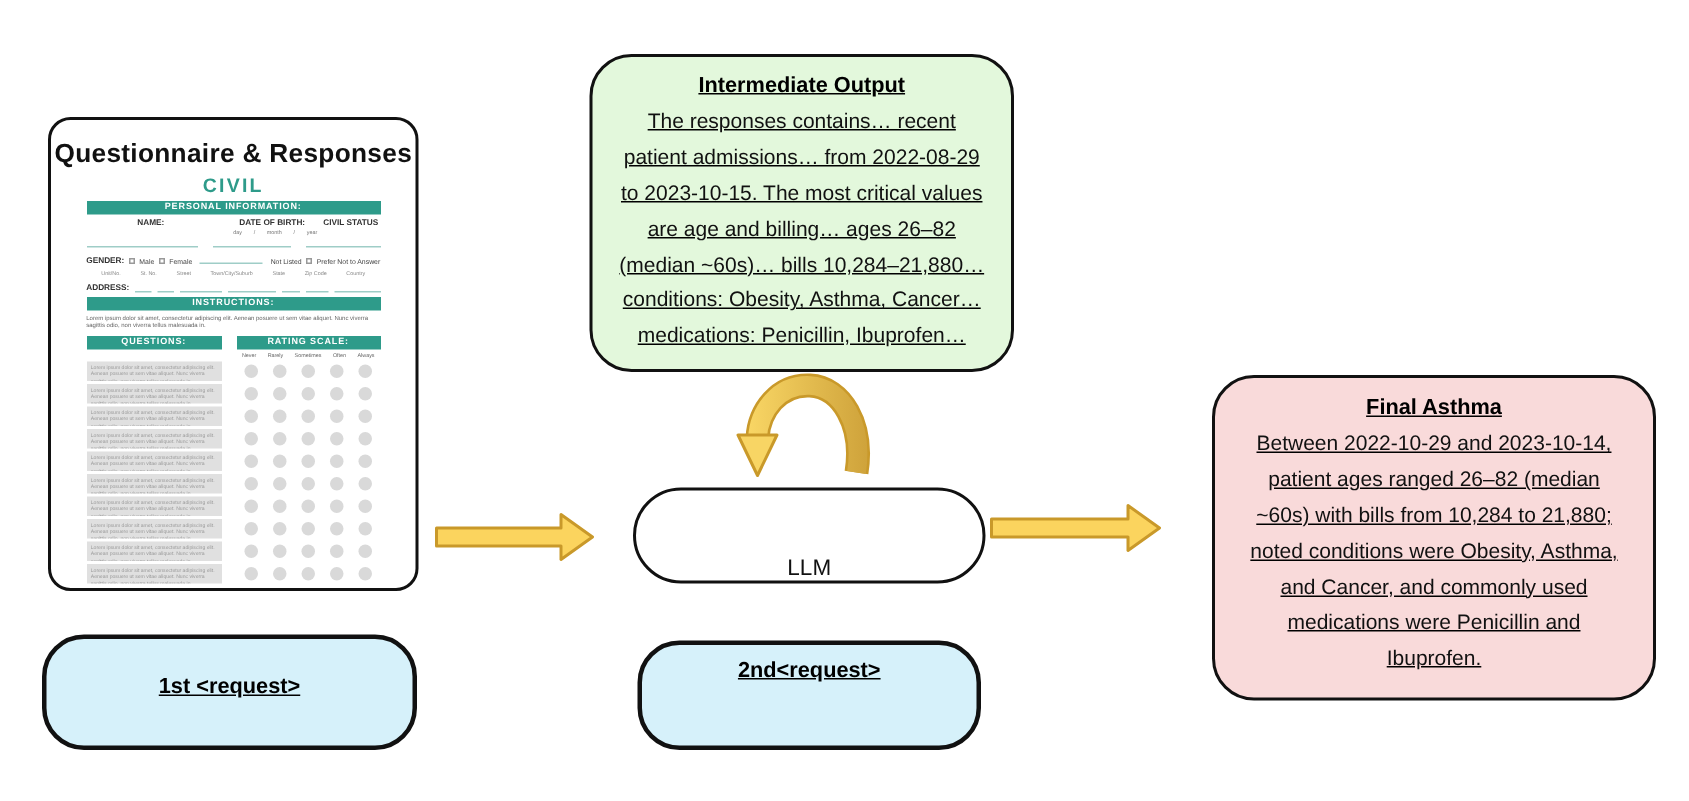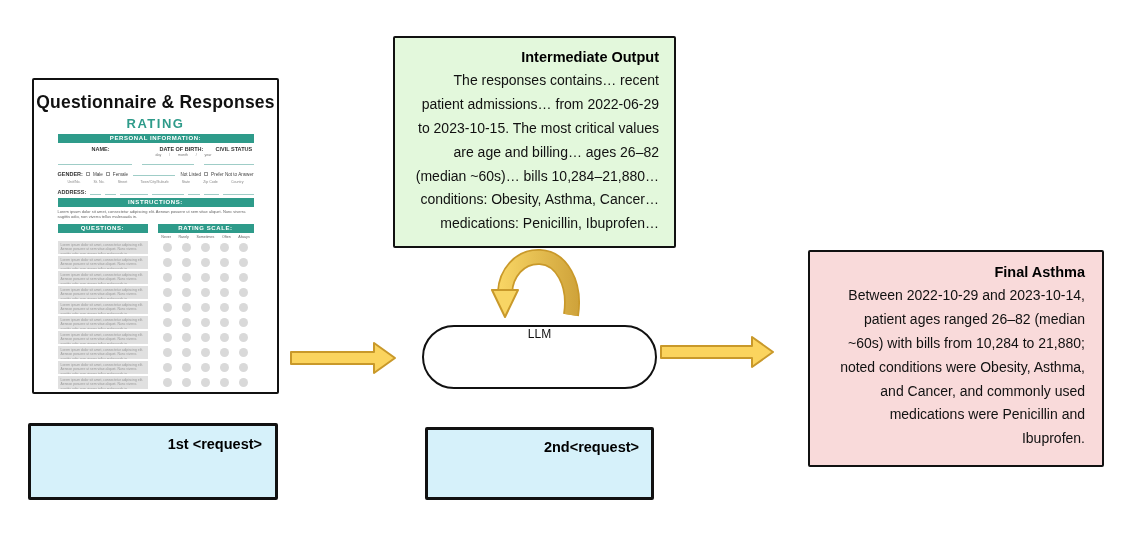--- a/index.html
+++ b/index.html
@@ -1,35 +1,35 @@
 <!DOCTYPE html>
 <html><head>
 <meta charset="utf-8">
 <style>
   * { margin:0; padding:0; box-sizing:border-box; }
   html,body { background:#ffffff; }
   body { font-family:"Liberation Sans","DejaVu Sans",sans-serif; }
   #canvas { position:relative; width:1126px; height:534px; background:#ffffff; overflow:hidden; }
 
   
-  .dbox { position:absolute; border:2.5px solid #111111; border-radius:2px; text-align:right; }
+  .dbox { position:absolute; border:2.5px solid #111111; border-radius:28px; text-align:center;text-decoration:underline; }
   .dbox .dtitle { font-weight:bold; font-size:14.5px; line-height:1.62; }
   .dbox .dbody  { font-size:14px; line-height:1.7; color:#111; }
 
   #intermediate-box { left:393px; top:36px; width:283px; height:212px; background:#e3f8dc; padding:8px 15px; }
   #final-box        { left:808px; top:250px; width:296px; height:217px; background:#f9dada; padding:9px 17px; }
-  #request1-box     { left:28px;  top:423px; width:250px; height:77px;  background:#d6f1fa; padding:7px 13px; border-width:3px; }
+  #request1-box     { left:28px;  top:423px; width:250px; height:77px;  background:#d6f1fa; padding:21px 13px; border-width:3px; }
   #request2-box     { left:425px; top:427px; width:229px; height:73px;  background:#d6f1fa; padding:6px 12px; border-width:3px; }
   #llm-box { position:absolute; left:422px; top:325px; width:235px; height:64px; background:#ffffff;
-             border:2.5px solid #111; border-radius:32px; display:flex; align-items:flex-start; justify-content:center;
-             font-size:12px; color:#111; }
+             border:2.5px solid #111; border-radius:32px; display:flex; align-items:flex-end; justify-content:center;
+             font-size:15px; color:#111; }
 
   
   #questionnaire-box { position:absolute; left:32px; top:78px; width:247px; height:316px; background:#ffffff;
-                       border:2.5px solid #111; border-radius:2px; overflow:hidden; padding-top:12px; }
+                       border:2.5px solid #111; border-radius:15px; overflow:hidden; padding-top:12px; }
   #questionnaire-title { text-align:center; font-weight:bold; font-size:17.5px; color:#111; letter-spacing:0.2px; }
 
   .survey { width:196px; margin:3px auto 0; }
   .survey-title { text-align:center; color:#2e9b8a; font-weight:bold; font-size:13px; letter-spacing:1.5px; margin-bottom:3px; }
   .tealbar { background:#2e9b8a; color:#ffffff; font-weight:bold; font-size:6px; letter-spacing:0.6px;
              height:9px; line-height:9px; text-align:center; }
   .fields-row { position:relative; height:25px; }
   .flabel { position:absolute; top:3px; font-weight:bold; font-size:5.5px; color:#333; }
   #name-label { left:34px; } #dob-label { left:102px; } #civil-label { left:158px; }
   .dob-sub { position:absolute; top:10px; left:98px; width:56px; display:flex; justify-content:space-between;
@@ -63,21 +63,21 @@
   .mt { margin-top:3px; }
 </style>
 </head>
 <body>
 
 <div id="canvas">
 
   <div id="questionnaire-box">
     <div id="questionnaire-title">Questionnaire &amp; Responses</div>
     <div class="survey">
-      <div class="survey-title">RATING</div>
+      <div class="survey-title">CIVIL</div>
       <div class="tealbar">PERSONAL INFORMATION:</div>
 
       <div class="fields-row">
         <span class="flabel" id="name-label">NAME:</span>
         <span class="flabel" id="dob-label">DATE OF BIRTH:</span>
         <span class="flabel" id="civil-label">CIVIL STATUS</span>
         <span class="dob-sub">
           <span>day</span>
           <span>/</span>
           <span>month</span>
@@ -237,21 +237,21 @@
             <span class="q-circle"></span>
             <span class="q-circle"></span>
           </div>
         </div>
         </div>
     </div>
   </div>
 
   <div class="dbox" id="intermediate-box">
     <div class="dtitle">Intermediate Output</div>
-    <div class="dbody">The responses contains… recent patient admissions… from 2022-06-29 to 2023-10-15. The most critical values are age and billing… ages 26–82 (median ~60s)… bills 10,284–21,880… conditions: Obesity, Asthma, Cancer… medications: Penicillin, Ibuprofen…</div>
+    <div class="dbody">The responses contains… recent patient admissions… from 2022-08-29 to 2023-10-15. The most critical values are age and billing… ages 26–82 (median ~60s)… bills 10,284–21,880… conditions: Obesity, Asthma, Cancer… medications: Penicillin, Ibuprofen…</div>
   </div>
 
   <div id="llm-box">
     <span>LLM</span>
   </div>
 
   <div class="dbox" id="final-box">
     <div class="dtitle">Final Asthma</div>
     <div class="dbody">Between 2022-10-29 and 2023-10-14, patient ages ranged 26–82 (median ~60s) with bills from 10,284 to 21,880; noted conditions were Obesity, Asthma, and Cancer, and commonly used medications were Penicillin and Ibuprofen.</div>
   </div>

